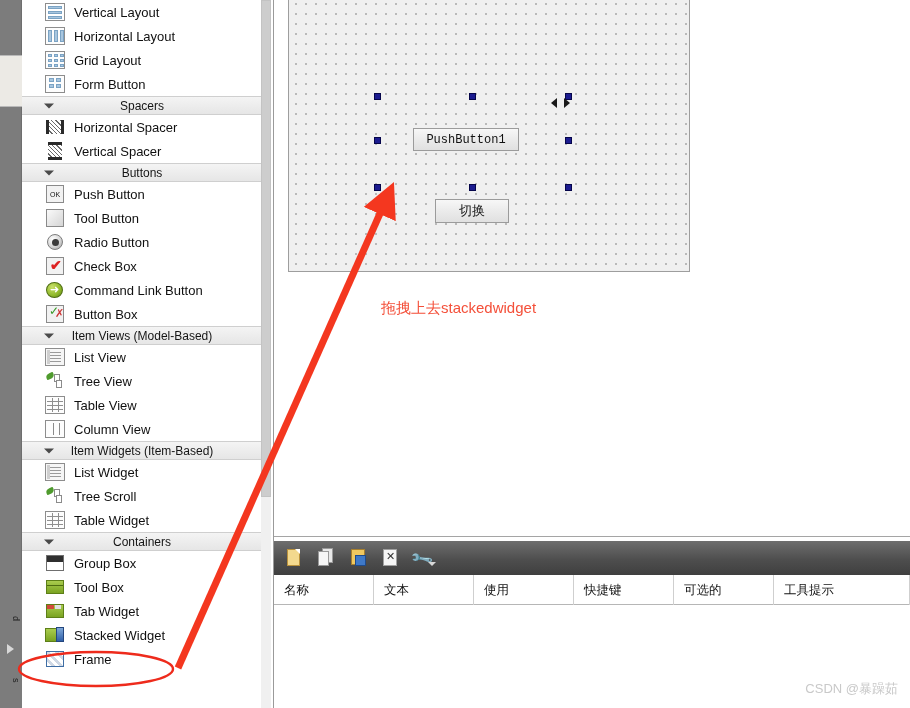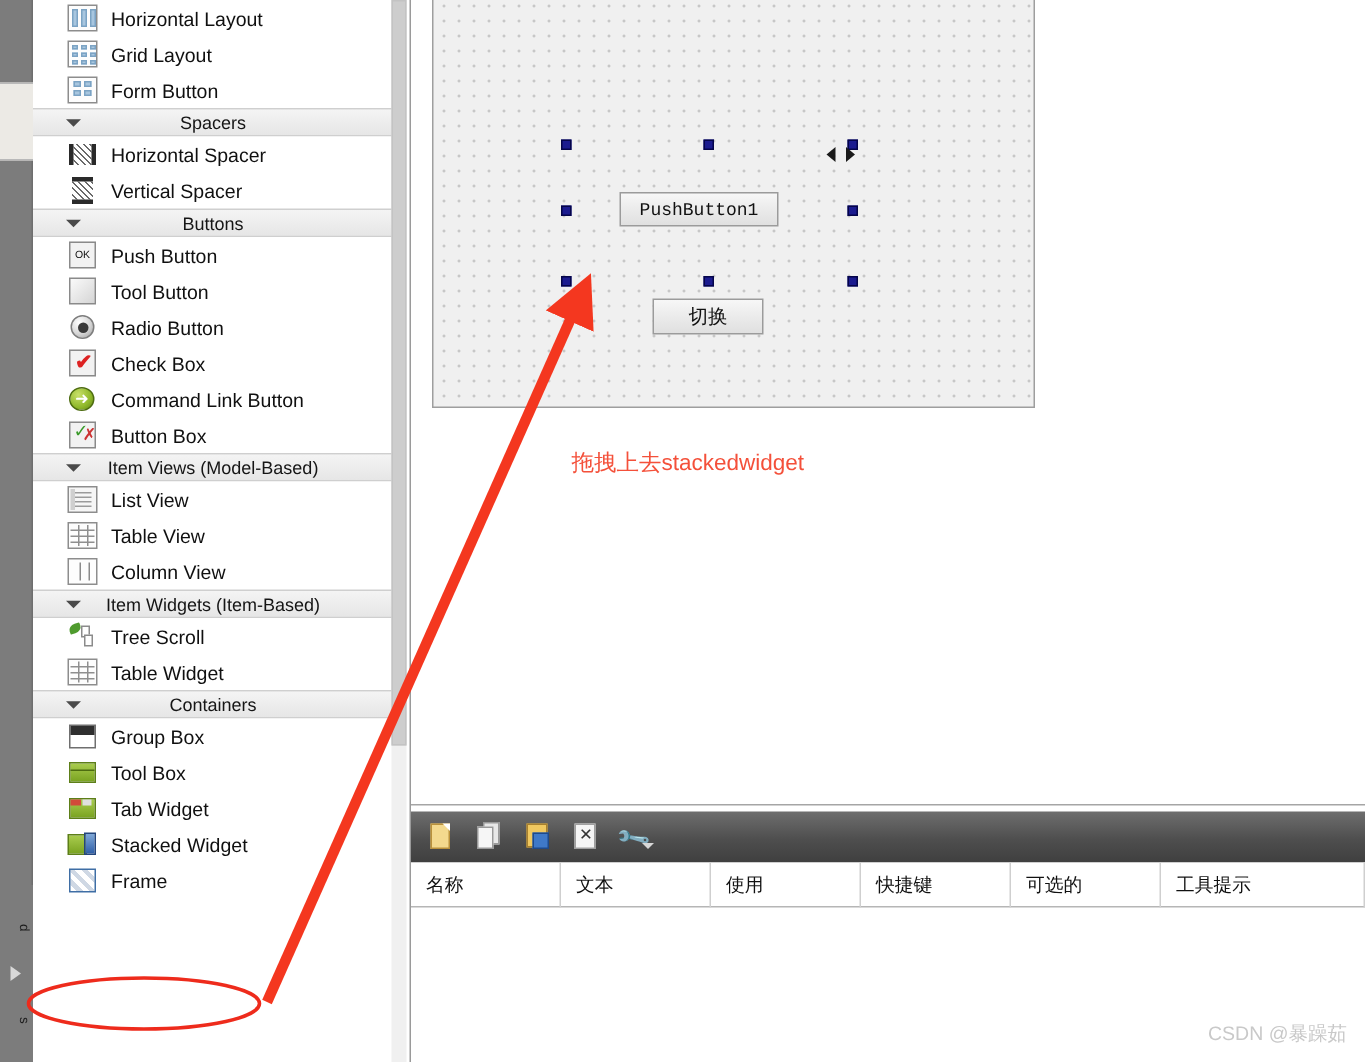--- a/index.html
+++ b/index.html
@@ -381,20 +381,30 @@
 
     <div class="vert-label vl2">d</div>
     <div class="vert-label vl3">s</div>
     <div class="strip-arrow"></div>
   </div>
 
   <div class="widgetbox">
     <div class="wb-list" id="wb-list">
         <div class="wb-item">
           <span class="ic">
+            <span class="ico-box vlay">
+              <i></i>
+              <i></i>
+              <i></i>
+            </span>
+          </span>
+          <span class="lbl">Vertical Layout</span>
+        </div>
+        <div class="wb-item">
+          <span class="ic">
             <span class="ico-box hlay">
               <i></i>
               <i></i>
               <i></i>
             </span>
           </span>
           <span class="lbl">Horizontal Layout</span>
         </div>
         <div class="wb-item">
           <span class="ic">
@@ -489,20 +499,30 @@
               <i></i>
               <i></i>
               <i></i>
               <i></i>
             </span>
           </span>
           <span class="lbl">List View</span>
         </div>
         <div class="wb-item">
           <span class="ic">
+            <span class="ico-tree">
+              <span class="leaf"></span>
+              <span class="sq sq1"></span>
+              <span class="sq sq2"></span>
+            </span>
+          </span>
+          <span class="lbl">Tree View</span>
+        </div>
+        <div class="wb-item">
+          <span class="ic">
             <span class="ico-box ico-tablev">
               <i style="left:1px;right:1px;top:4px;height:1px"></i>
               <i style="left:1px;right:1px;top:8px;height:1px"></i>
               <i style="left:1px;right:1px;top:12px;height:1px"></i>
               <i style="top:1px;bottom:1px;left:6px;width:1px"></i>
               <i style="top:1px;bottom:1px;left:12px;width:1px"></i>
             </span>
           </span>
           <span class="lbl">Table View</span>
         </div>
@@ -511,20 +531,31 @@
             <span class="ico-box ico-colv">
               <i style="left:7px"></i>
               <i style="left:13px"></i>
             </span>
           </span>
           <span class="lbl">Column View</span>
         </div>
         <div class="wb-header">
           <span class="caret"></span>
           <span class="htxt">Item Widgets (Item-Based)</span>
+        </div>
+        <div class="wb-item">
+          <span class="ic">
+            <span class="ico-box ico-listv">
+              <i></i>
+              <i></i>
+              <i></i>
+              <i></i>
+            </span>
+          </span>
+          <span class="lbl">List Widget</span>
         </div>
         <div class="wb-item">
           <span class="ic">
             <span class="ico-tree">
               <span class="leaf"></span>
               <span class="sq sq1"></span>
               <span class="sq sq2"></span>
             </span>
           </span>
           <span class="lbl">Tree Scroll</span>

